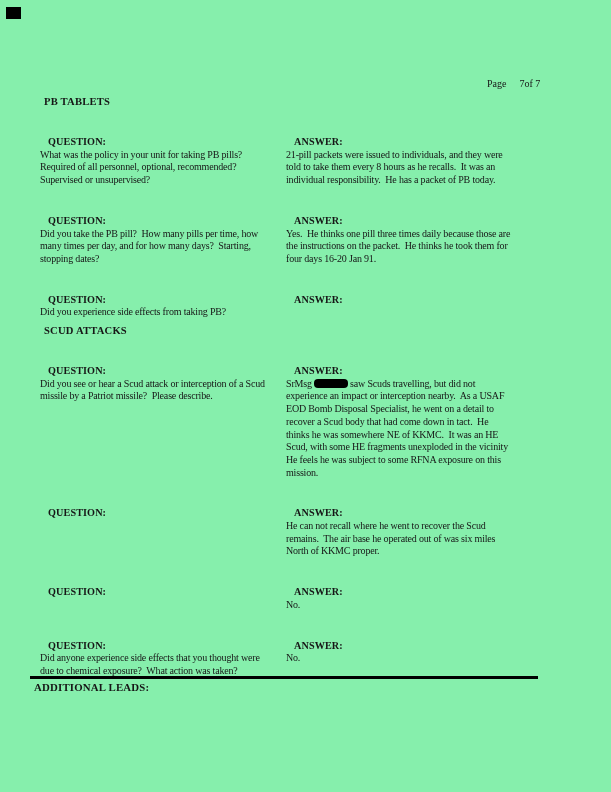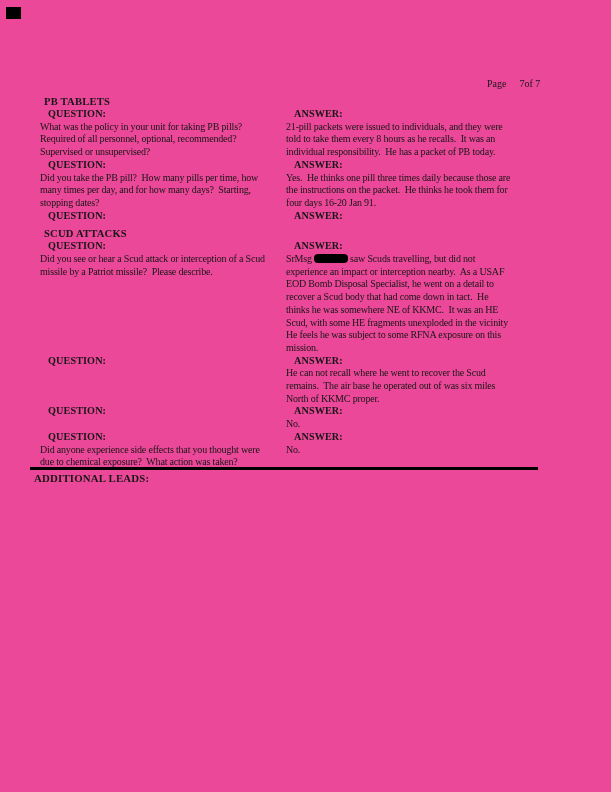--- a/index.html
+++ b/index.html
@@ -1,21 +1,21 @@
 <!DOCTYPE html>
 <html><head>
 <meta charset="utf-8">
 <style>
   * { margin: 0; padding: 0; box-sizing: border-box; }
   html, body { background: #ffffff; }
   .page {
     position: relative;
     width: 611px;
     height: 792px;
-    background: #ec4899;
+    background: #86efac;
     font-family: "Liberation Serif", serif;
     color: #161616;
     overflow: hidden;
   }
   .scan-mark {
     position: absolute;
     left: 6px;
     top: 7px;
     width: 15px;
     height: 12px;
@@ -46,20 +46,21 @@
   .section-scud { margin-top: 5px; }
   .qa-row { display: flex; align-items: flex-start; }
   .q-col { width: 246px; flex: none; }
   .a-col { width: 258px; flex: none; }
   .qa-label {
     font-weight: bold;
     font-size: 10.2px;
     line-height: 12.7px;
     padding-left: 8px;
     letter-spacing: 0.1px;
+    margin-top: 28px;
   }
   .qa-text {
     font-size: 10px;
     line-height: 12.7px;
     letter-spacing: -0.18px;
     white-space: pre-wrap;
   }
   .redaction {
     display: inline-block;
     width: 34px;
@@ -127,20 +128,21 @@
           <div class="qa-label">ANSWER:</div>
           <div class="qa-text">Yes.  He thinks one pill three times daily because those are
 the instructions on the packet.  He thinks he took them for
 four days 16-20 Jan 91.</div>
         </div>
       </div>
 
       <div class="qa-row">
         <div class="q-col">
           <div class="qa-label">QUESTION:</div>
+          <div class="qa-text">Did you experience side effects from taking PB?</div>
         </div>
         <div class="a-col">
           <div class="qa-label">ANSWER:</div>
         </div>
       </div>
     </div>
 
     <div class="section section-scud">
       <div class="section-title">SCUD ATTACKS</div>
 

